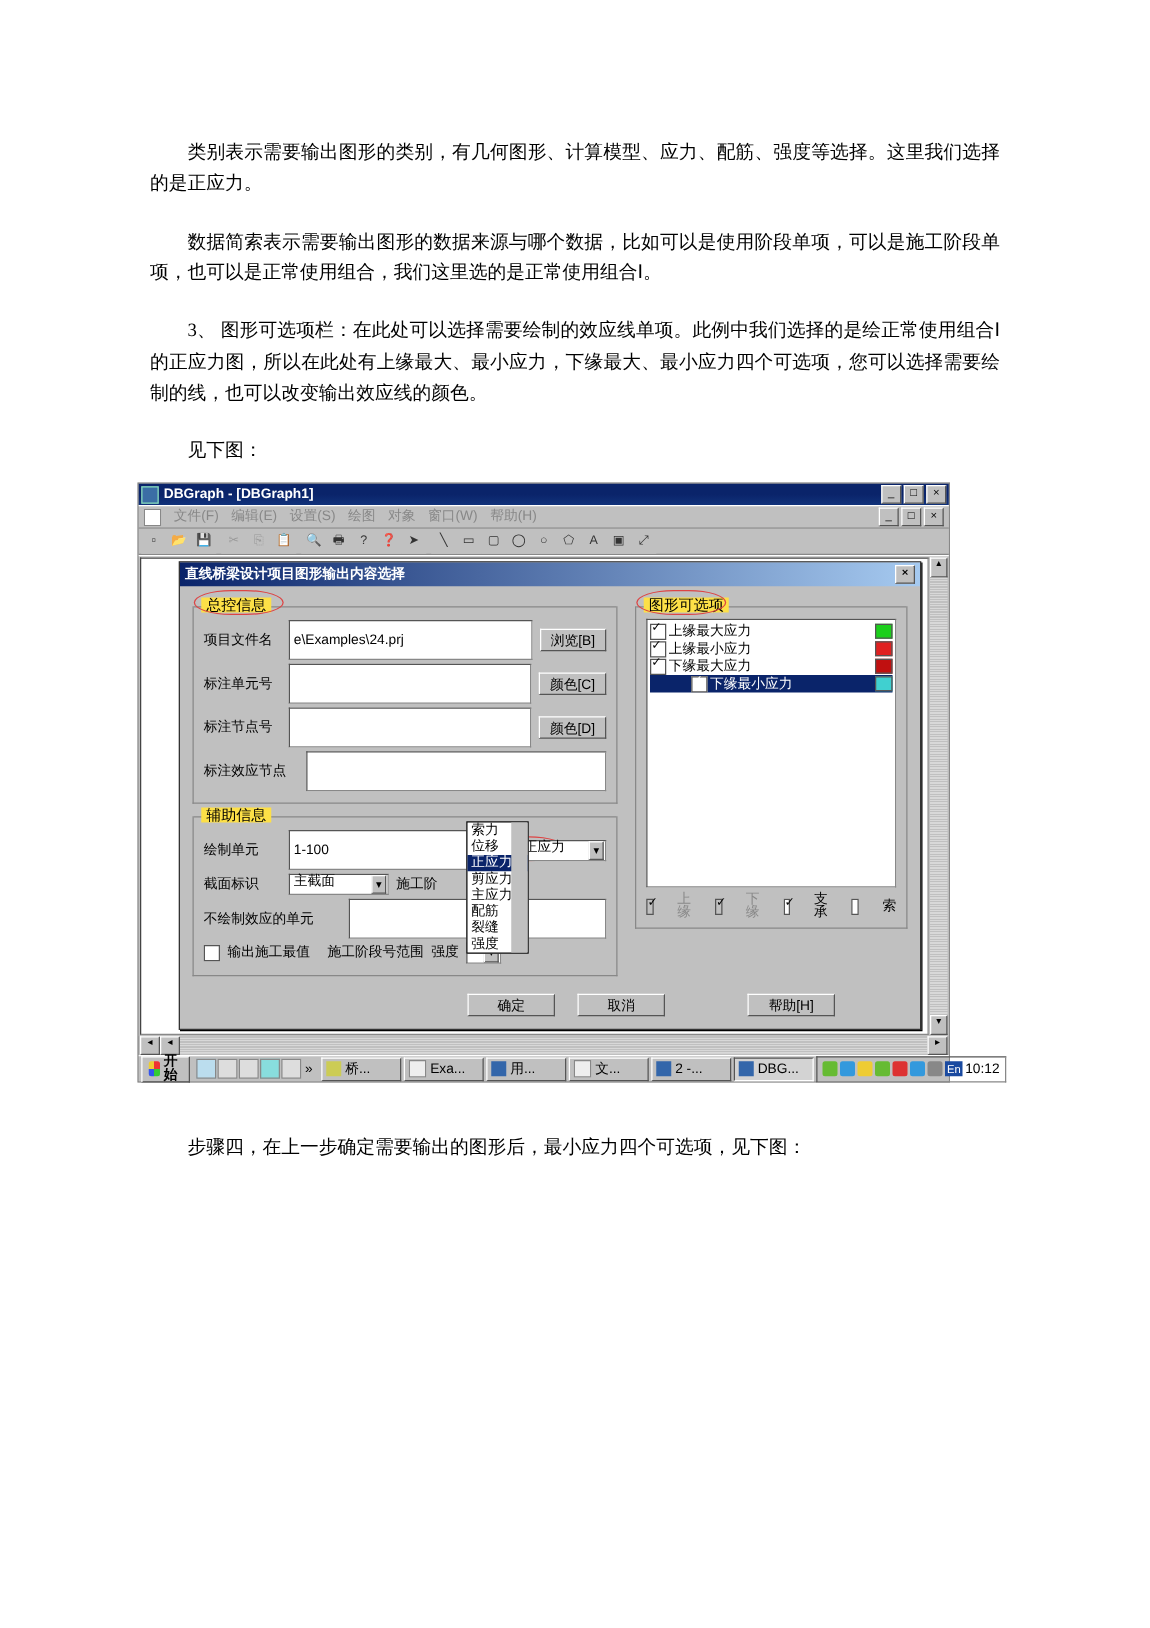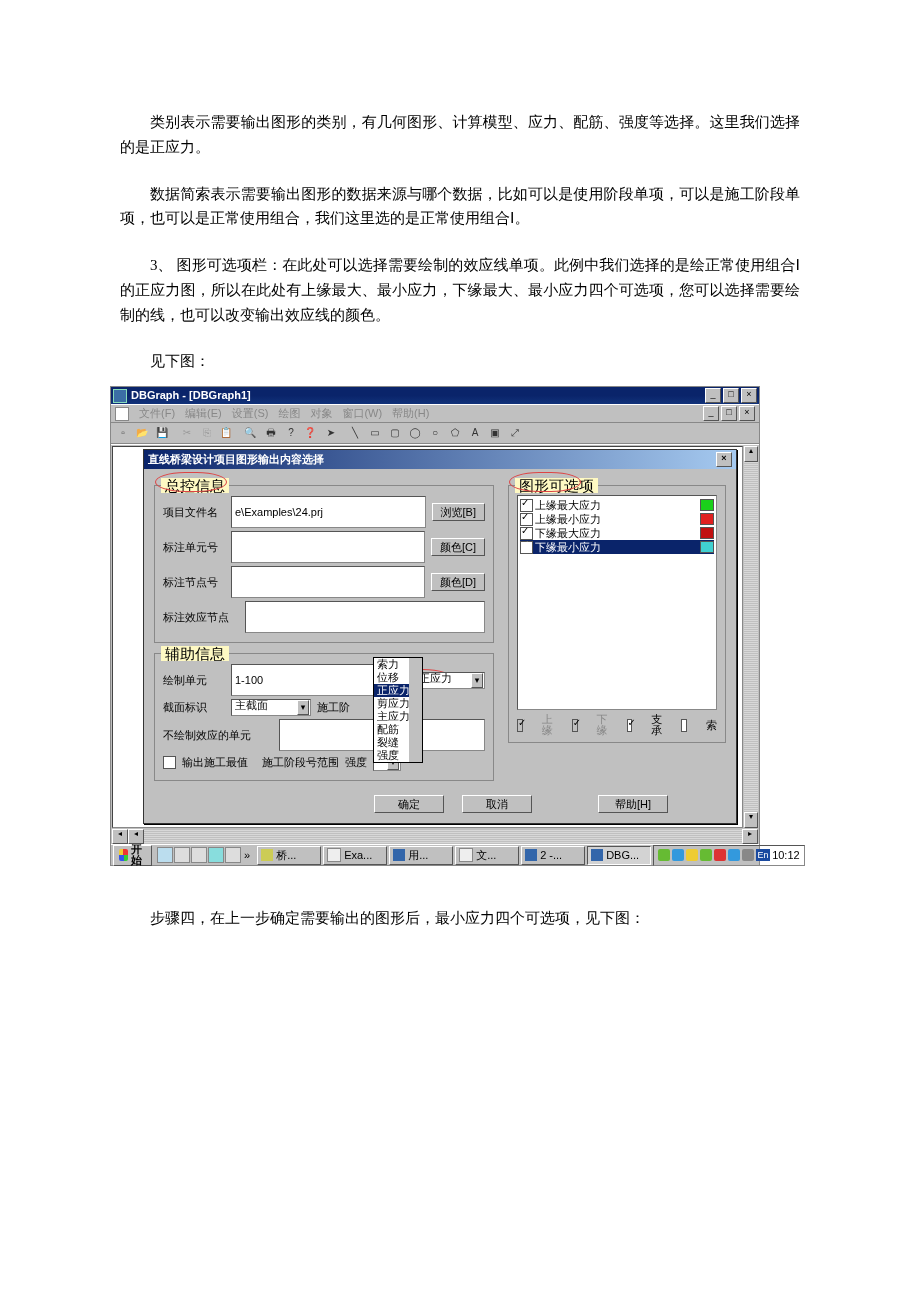--- a/index.html
+++ b/index.html
@@ -104,22 +104,22 @@
   .dialog-tb .ttl{flex:1;}
   .dlg-body{padding:6px 10px 10px 10px;}
   .twocol{display:flex;gap:14px;}
   .col-l{flex:1;}
   .col-r{width:218px;}
   .group{
     border:1px solid #888;border-top:none;
     margin:10px 0 4px 0;padding:8px 8px 6px 8px;position:relative;
   }
   .group .glabel{
-    position:absolute;left:6px;top:-7px;background:#fef9c3;padding:0 4px;
-    color:#000;font-size:15px;
+    position:absolute;left:6px;top:-7px;background:#fde047;padding:0 4px;
+    color:#000;font-size:12px;
   }
   .group::before{
     content:"";position:absolute;left:0;right:0;top:0;height:0;border-top:1px solid #888;
   }
   .circled{position:relative;}
   .circled::after{
     content:"";position:absolute;left:-6px;top:-6px;width:70px;height:18px;
     border:1px solid #d44;border-radius:50%/60%;
     pointer-events:none;
   }
@@ -157,21 +157,21 @@
     position:absolute;right:0;top:0;bottom:0;width:13px;background:#c0c0c0;
   }
   .listbox{
     background:#fff;border:1px solid #888;border-top-color:#555;border-left-color:#555;
     height:215px;margin-top:2px;padding:2px;box-sizing:border-box;font-size:11px;position:relative;
   }
   .listrow{display:flex;align-items:center;height:14px;}
   .listrow .chk{width:11px;height:11px;border:1px solid #555;background:#fff;margin-right:2px;position:relative;}
   .listrow .chk::after{content:"✓";font-size:10px;position:absolute;left:0;top:-2px;}
   .listrow .txt{flex:1;white-space:nowrap;}
-  .listrow.selected{background:#0a246a;color:#fff;}
+  .listrow.selected{background:#0a246a;color:#fff;padding-left:33px;}
   .swatch{width:12px;height:10px;border:1px solid #555;}
   .sw-g{background:#1bd01b;}
   .sw-r{background:#e02020;}
   .sw-r2{background:#c01010;}
   .sw-c{background:#40d0d0;}
   .chkline{display:flex;align-items:center;gap:19px;font-size:11px;color:#000;margin-top:4px;}
   .chkbox{width:11px;height:11px;border:1px solid #555;background:#fff;position:relative;}
   .chkbox.on::after{content:"✓";font-size:10px;position:absolute;left:0;top:-2px;}
   .chkbox.dis{background:#c0c0c0;}
   .btnrow{display:flex;gap:18px;margin-top:10px;}

